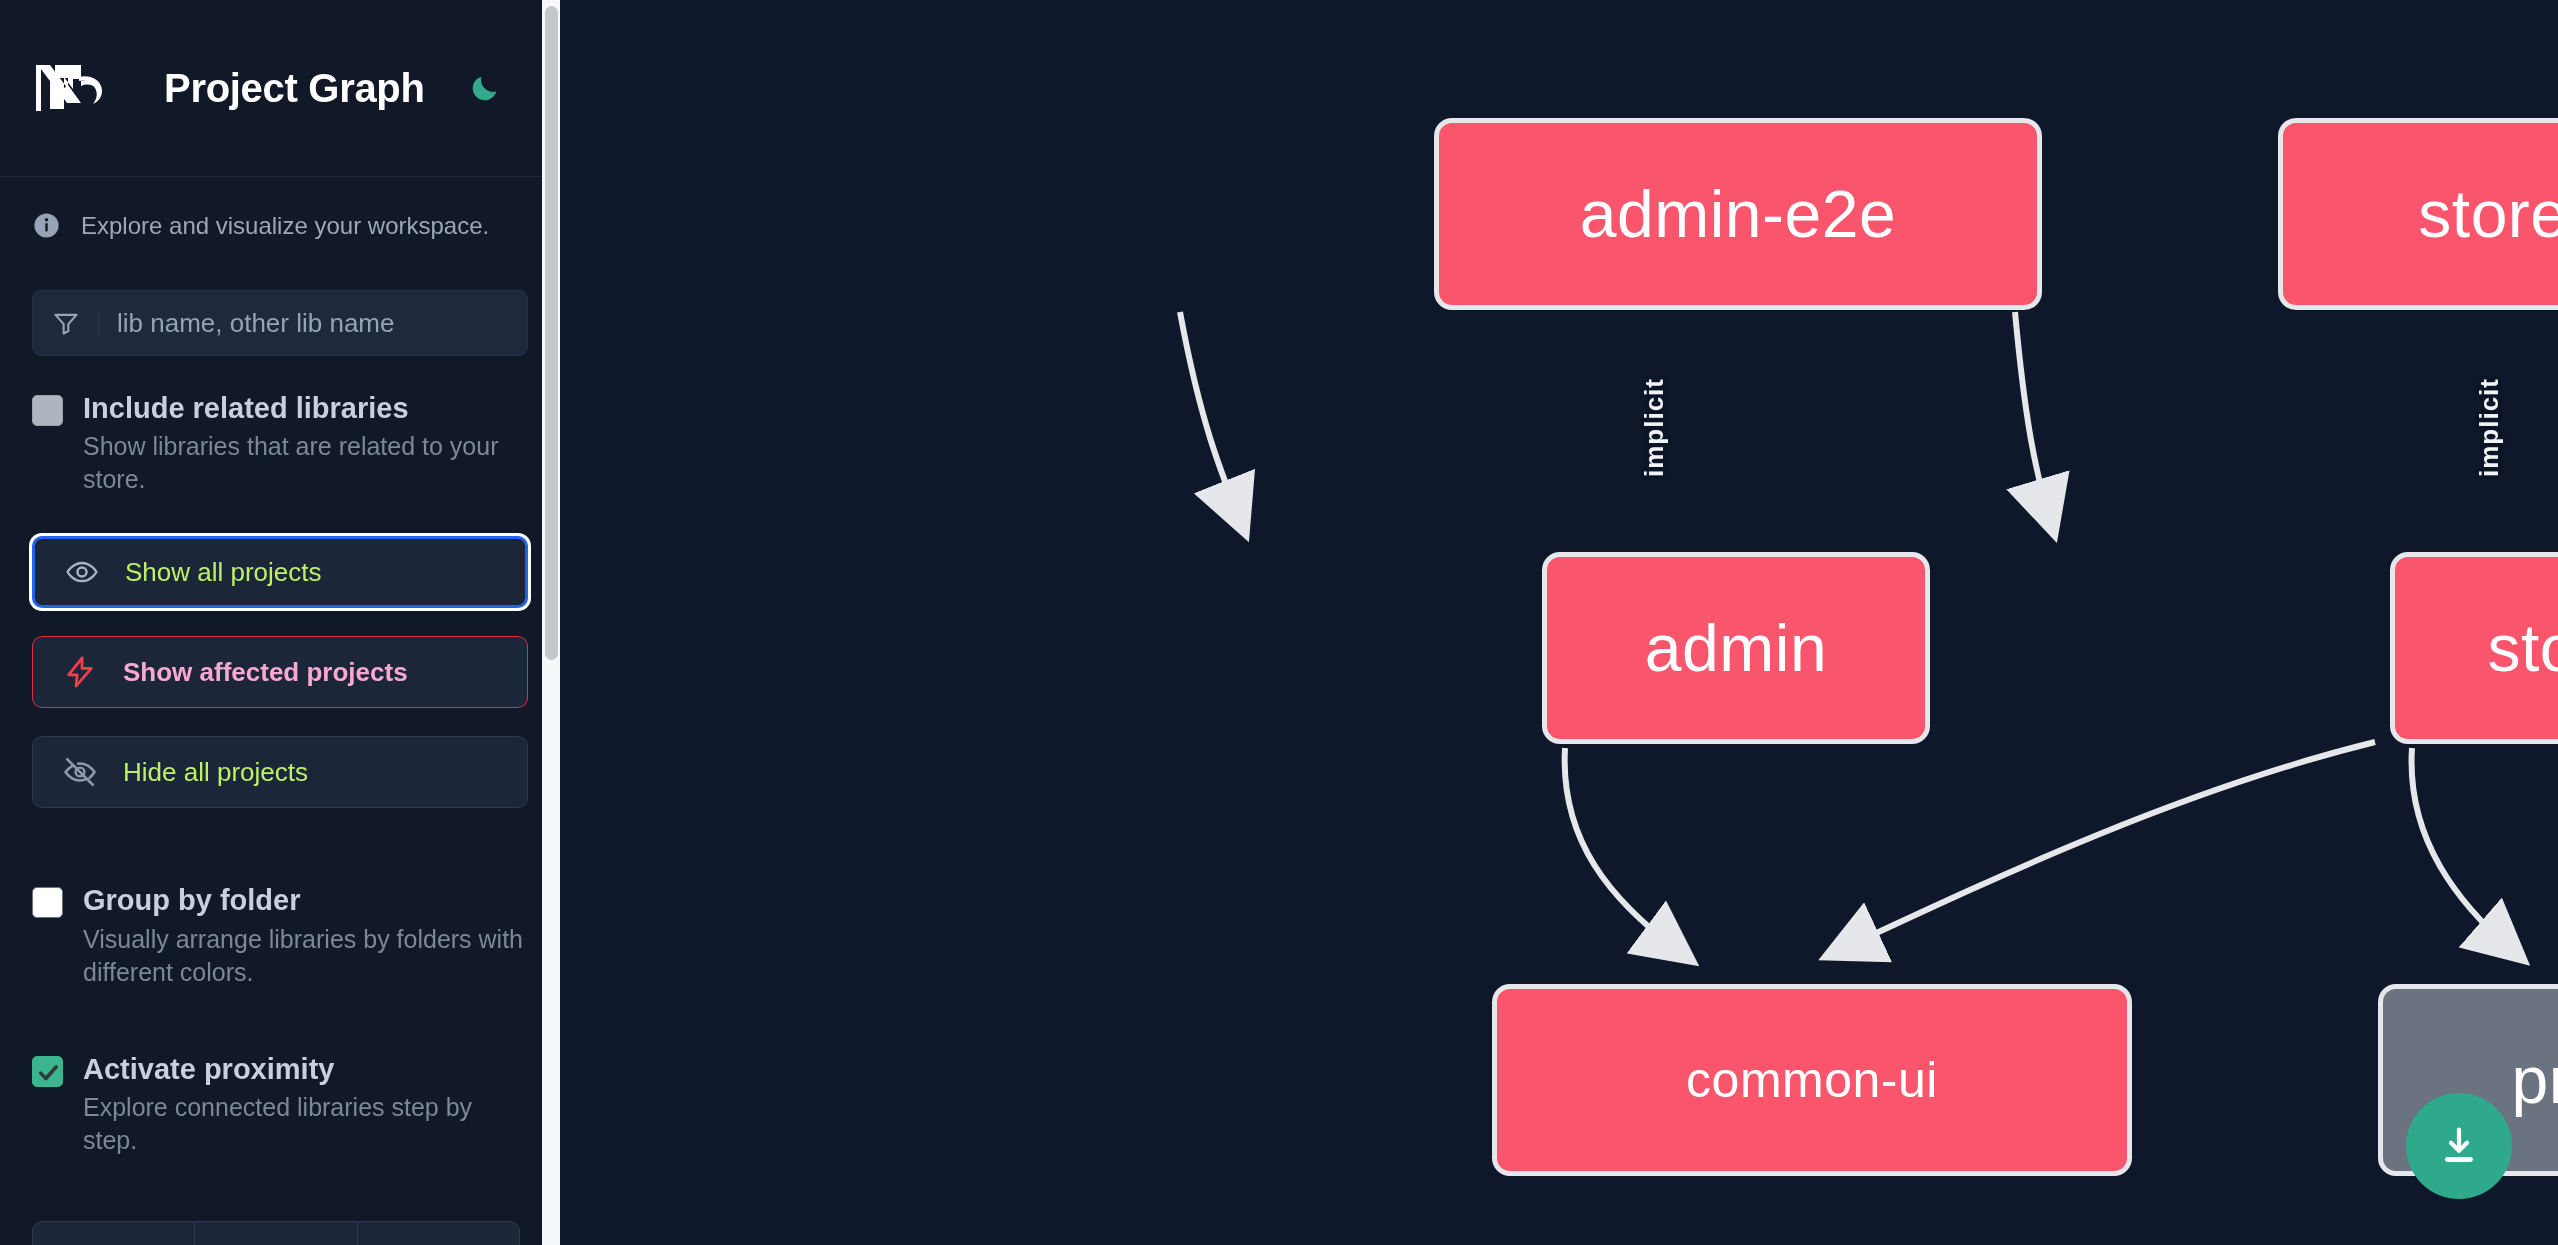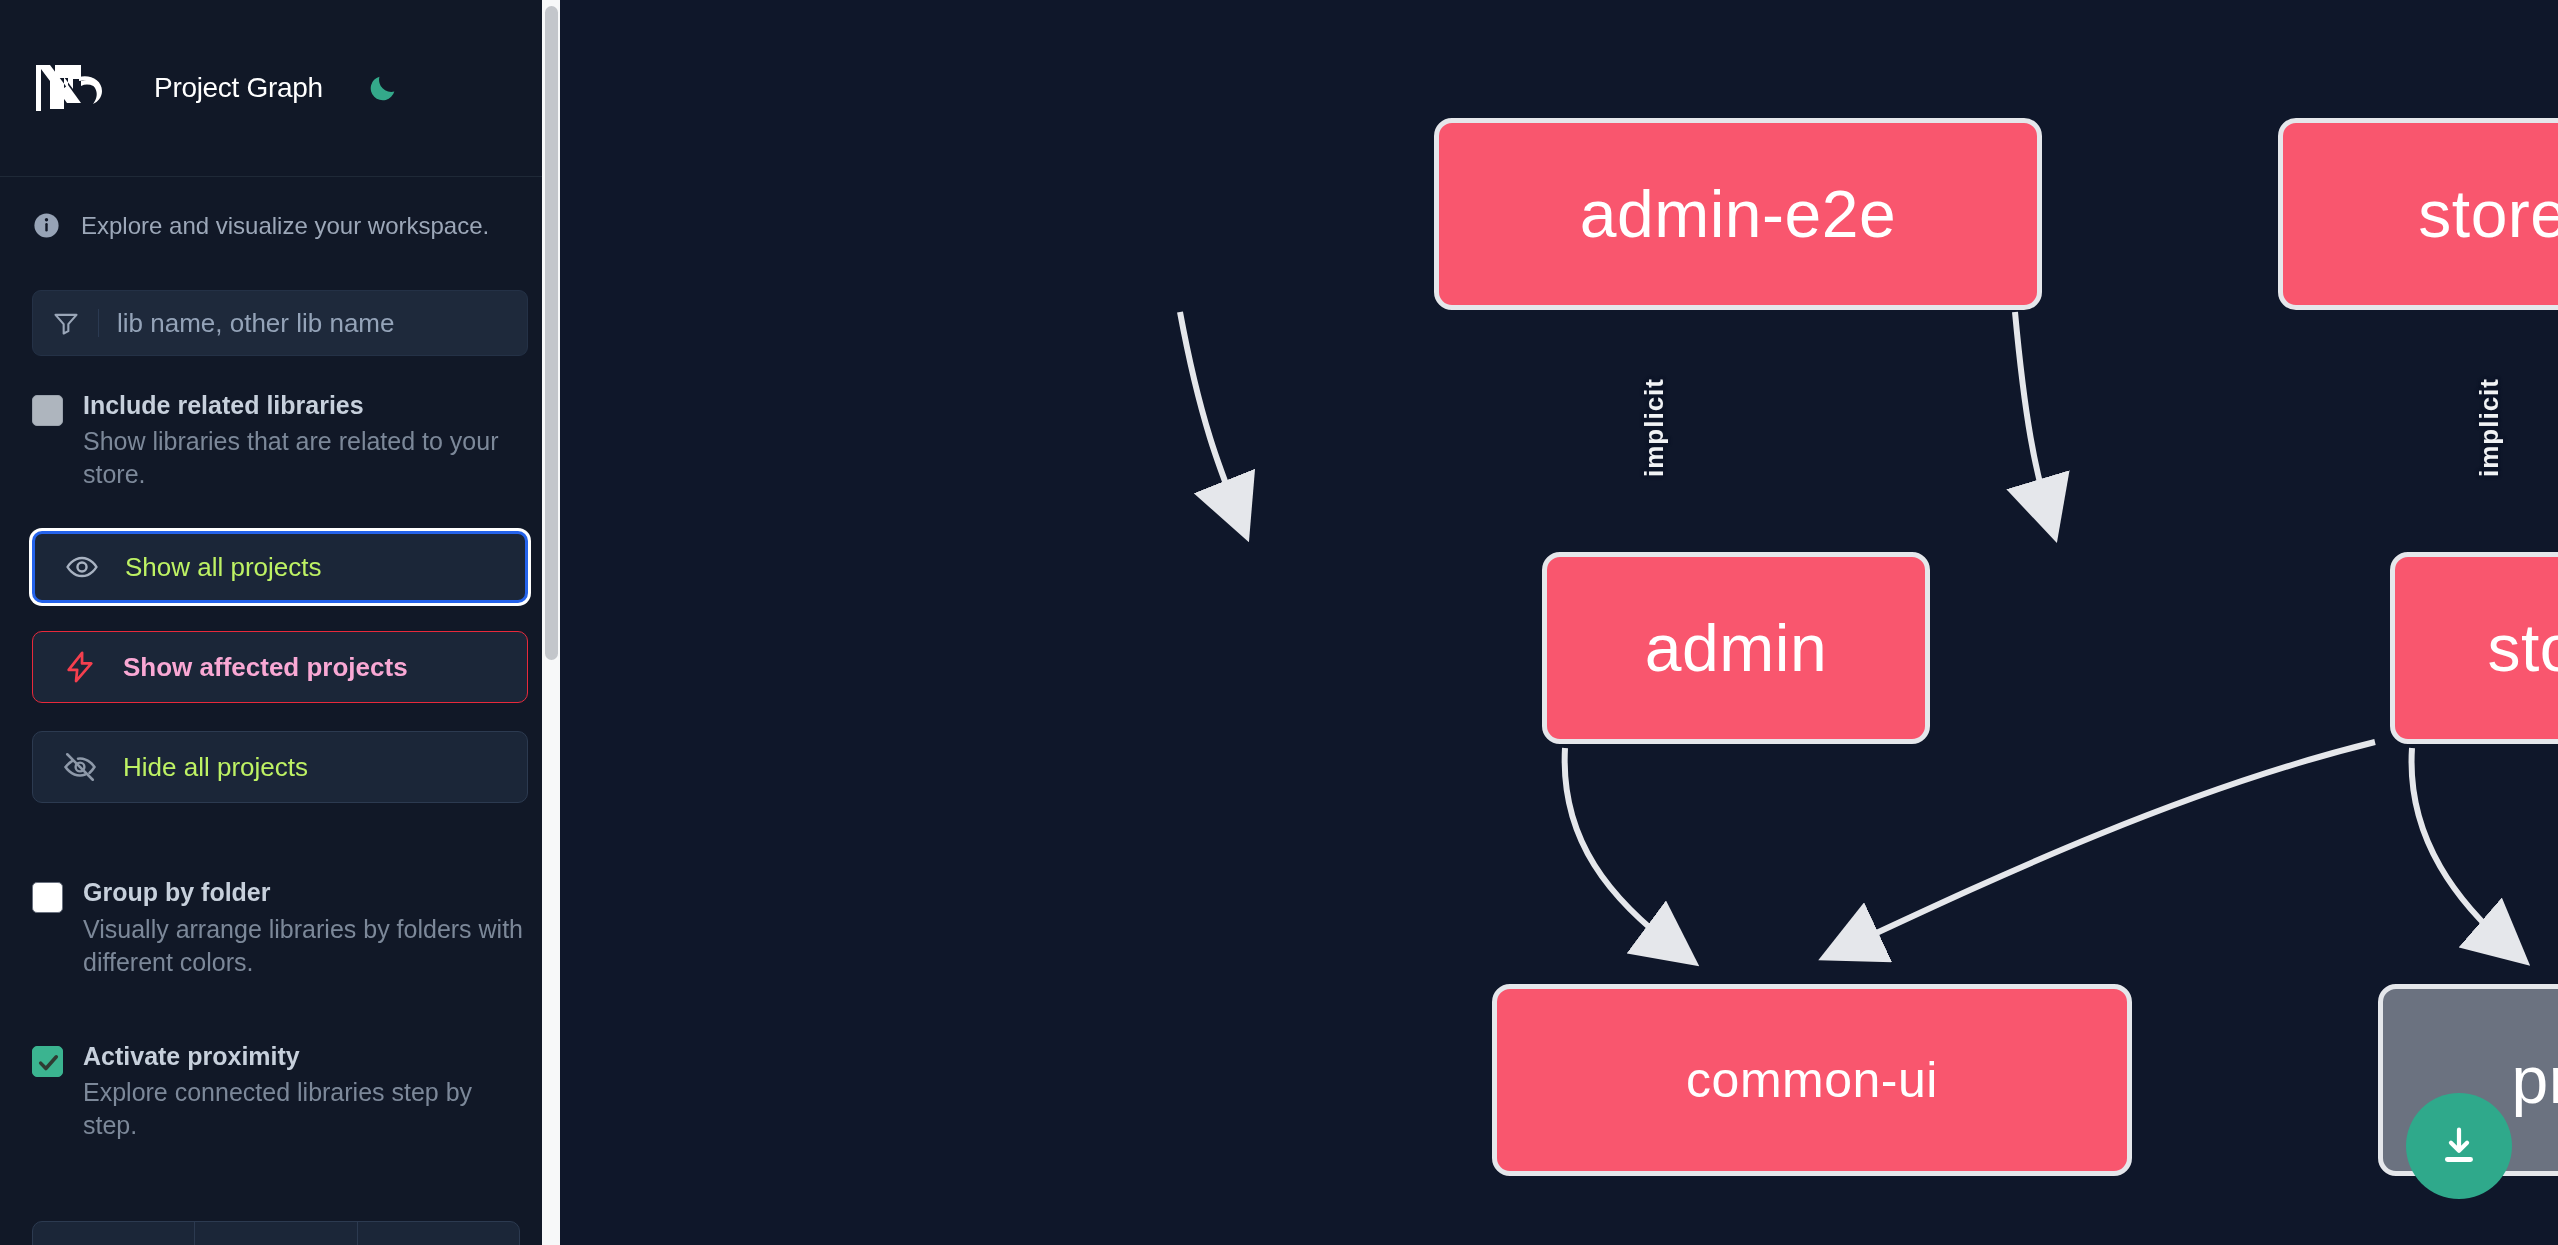--- a/index.html
+++ b/index.html
@@ -22,22 +22,22 @@
   .sidebar-inner { position: absolute; inset: 0; }
 
   .sb-header {
     height: 177px;
     display: flex; align-items: center;
     padding-left: 32px;
     border-bottom: 1px solid #1F2937;
   }
   .nx-logo { width: 88px; height: 54px; flex: 0 0 88px; }
   .app-title {
-    font-size: 28px; font-weight: 400; color: #FFFFFF;
-    margin-left: 34px; letter-spacing: -0.3px;
+    font-size: 40px; font-weight: 700; color: #FFFFFF;
+    margin-left: 44px; letter-spacing: -0.3px;
     white-space: nowrap;
   }
   .theme-toggle {
     margin-left: 38px; width: 44px; height: 44px;
     display: flex; align-items: center; justify-content: center;
     cursor: pointer;
   }
   .moon { width: 34px; height: 34px; }
 
   .sb-note {
@@ -70,21 +70,21 @@
   .check-row { display: flex; gap: 20px; padding: 0 32px; margin-top: 34px; }
   .cb {
     width: 31px; height: 31px; border-radius: 5px; flex: 0 0 31px;
     margin-top: 5px; cursor: pointer; position: relative;
   }
   .cb.grey  { background: #AEB5BE; border: 1px solid #9AA2AD; }
   .cb.white { background: #FFFFFF; border: 1px solid #6B7280; }
   .cb.green { background: #3BB490; border: 1px solid #3BB490; }
   .cb.green svg { position: absolute; left: 3px; top: 3px; }
   .check-text { flex: 1; }
-  .check-title { font-size: 25px; font-weight: 700; color: #C7D0DC; line-height: 1.25; }
+  .check-title { font-size: 29px; font-weight: 700; color: #C7D0DC; line-height: 1.25; }
   .check-desc  { font-size: 25px; color: #7C8899; line-height: 1.32; margin-top: 4px; max-width: 440px; }
 
   .btn {
     margin: 0 32px; height: 72px;
     background: #1B2638;
     border: 1px solid #2C3A50;
     border-radius: 10px;
     display: flex; align-items: center; gap: 26px;
     padding-left: 30px; cursor: pointer;
   }

